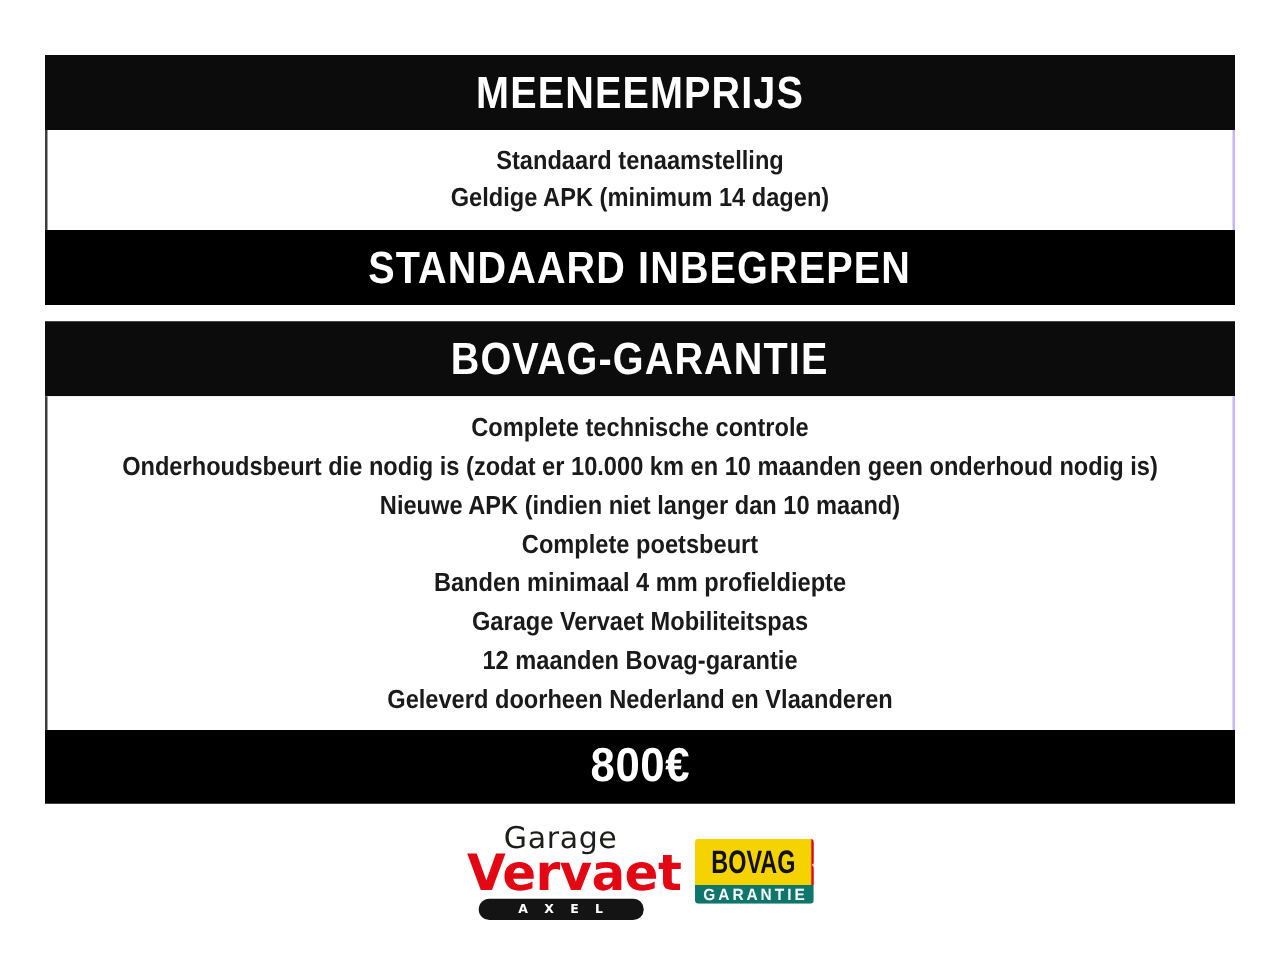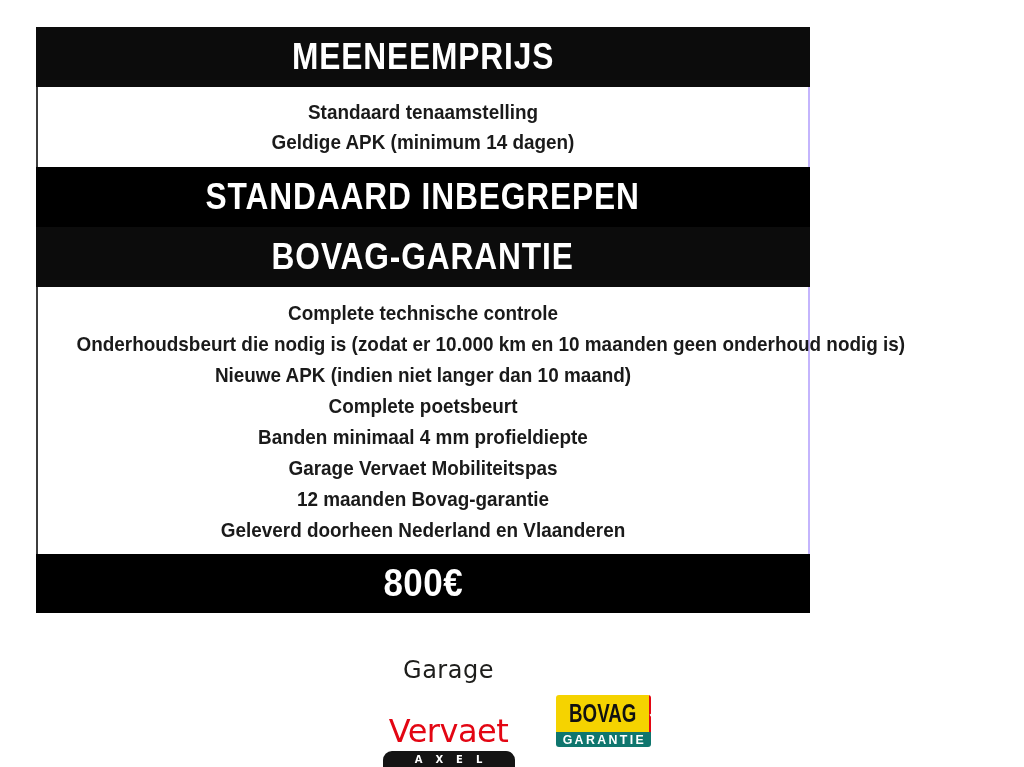--- a/index.html
+++ b/index.html
@@ -10,26 +10,26 @@
     position: relative;
     width: 1024px;
     height: 767px;
     background: #ffffff;
     overflow: hidden;
   }
 
   .card-column {
     position: absolute;
     left: 36px;
-    top: 27px;
-    width: 774px;
+    top: 44px;
+    width: 952px;
   }
 
   .block { width: 100%; }
-  .block + .block { }
+  .block + .block { margin-top: 13px; }
 
   .bar {
     width: 100%;
     display: flex;
     align-items: center;
     justify-content: center;
   }
   .bar-black { background: #0c0c0c; height: 60px; }
   .bar-red   { background: #000000; height: 60px; }
   .bar-red.short { height: 59px; }
@@ -95,30 +95,29 @@
   }
   .vervaet-garage {
     color: #1d1d1b;
     font-size: 24px;
     font-weight: normal;
     line-height: 25px;
     letter-spacing: 0.5px;
   }
   .vervaet-name {
     color: #e30613;
-    font-weight: normal;
-    font-size: 32px;
+    font-weight: bold;
+    font-size: 40px;
     line-height: 32px;
     letter-spacing: -0.5px;
-    margin-top: 32px;
   }
   .vervaet-axel {
     margin: 4px auto 0 auto;
     width: 132px;
-    height: 32px;
+    height: 17px;
     background: #141414;
     border-radius: 9px;
     color: #ffffff;
     font-weight: bold;
     font-size: 10px;
     line-height: 17px;
     letter-spacing: 13px;
     text-indent: 13px;
     text-align: center;
   }

